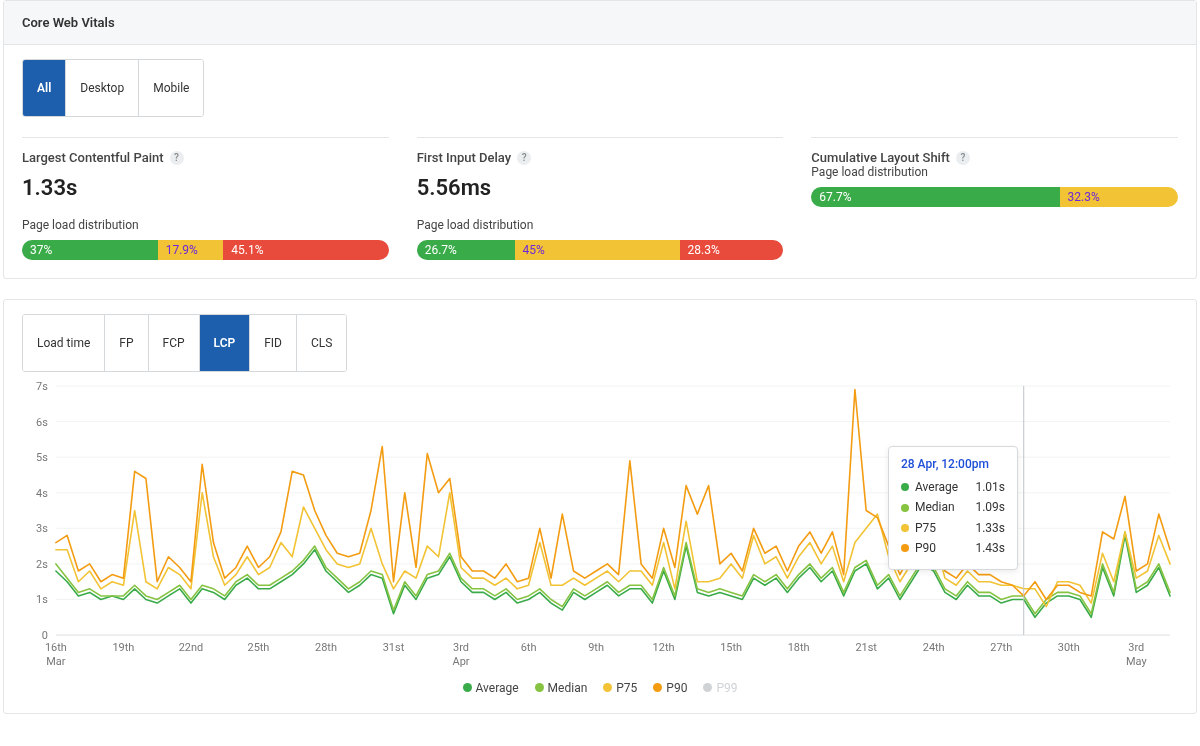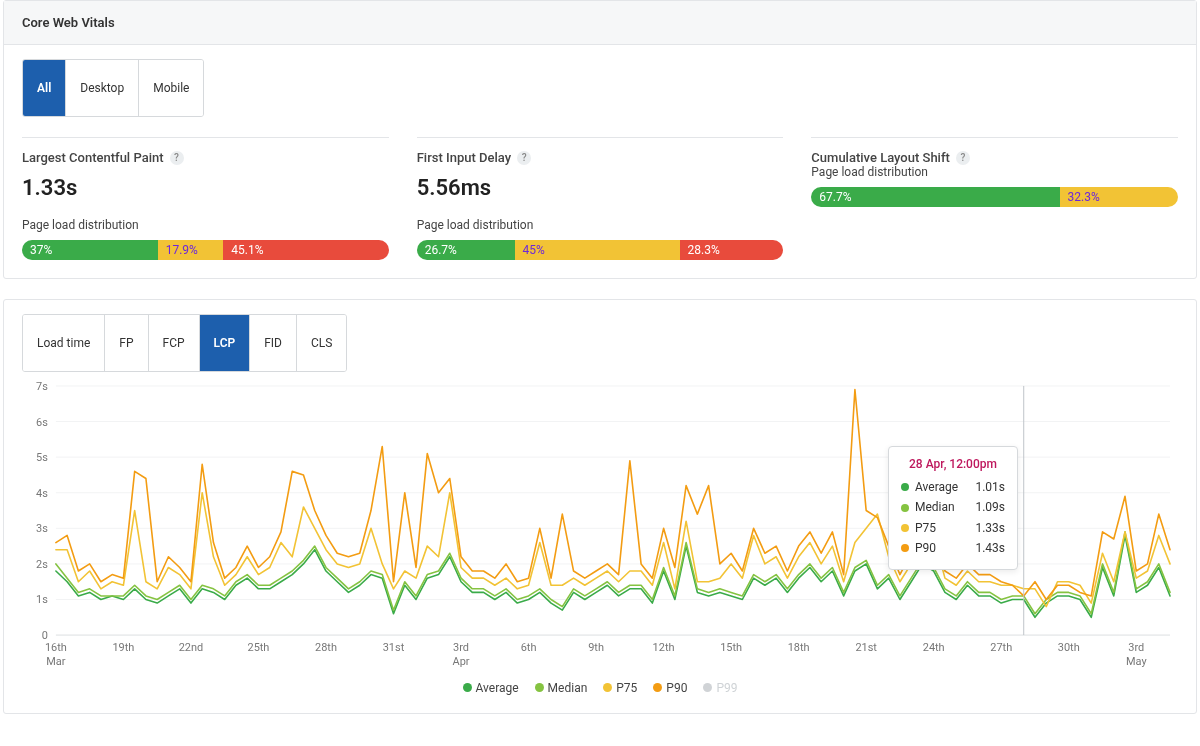--- a/index.html
+++ b/index.html
@@ -25,21 +25,21 @@
   .seg-good  { background:#3aab49; }
   .seg-impr  { background:#f2c335; color:#6d28d9; }
   .seg-poor  { background:#e84b3c; }
 
   .help-circle { width:14px; height:14px; border-radius:50%; background:#ebeef0; color:#888; font-size:10px; display:inline-flex; align-items:center; justify-content:center; }
 
   .chart-wrap { padding:0 18px 18px; }
   .chart-svg { width:100%; display:block; }
 
   .tooltip-box { position:absolute; background:#fff; border:1px solid #d6d9dc; border-radius:4px; box-shadow:0 2px 6px rgba(0,0,0,0.08); padding:10px 12px; font-size:12px; }
-  .tooltip-box .tt-title { font-weight:500; color:#be185d; margin-bottom:6px;text-align:center; }
+  .tooltip-box .tt-title { font-weight:500; color:#1d4ed8; margin-bottom:6px; }
   .tooltip-row { display:flex; align-items:center; gap:6px; line-height:1.7; }
   .tooltip-row .dot { width:8px; height:8px; border-radius:50%; }
   .tooltip-row .tt-label { flex:1; min-width:50px; }
   .tooltip-row .tt-val { text-align:right; min-width:34px; }
 
   .legend-row { text-align:center; margin-top:6px; font-size:12px; color:#444; }
   .legend-row .li { display:inline-flex; align-items:center; gap:4px; margin:0 8px; }
   .legend-row .li.dis { color:#cfd3d6; }
   .legend-row .dot { width:9px; height:9px; border-radius:50%; }
 

